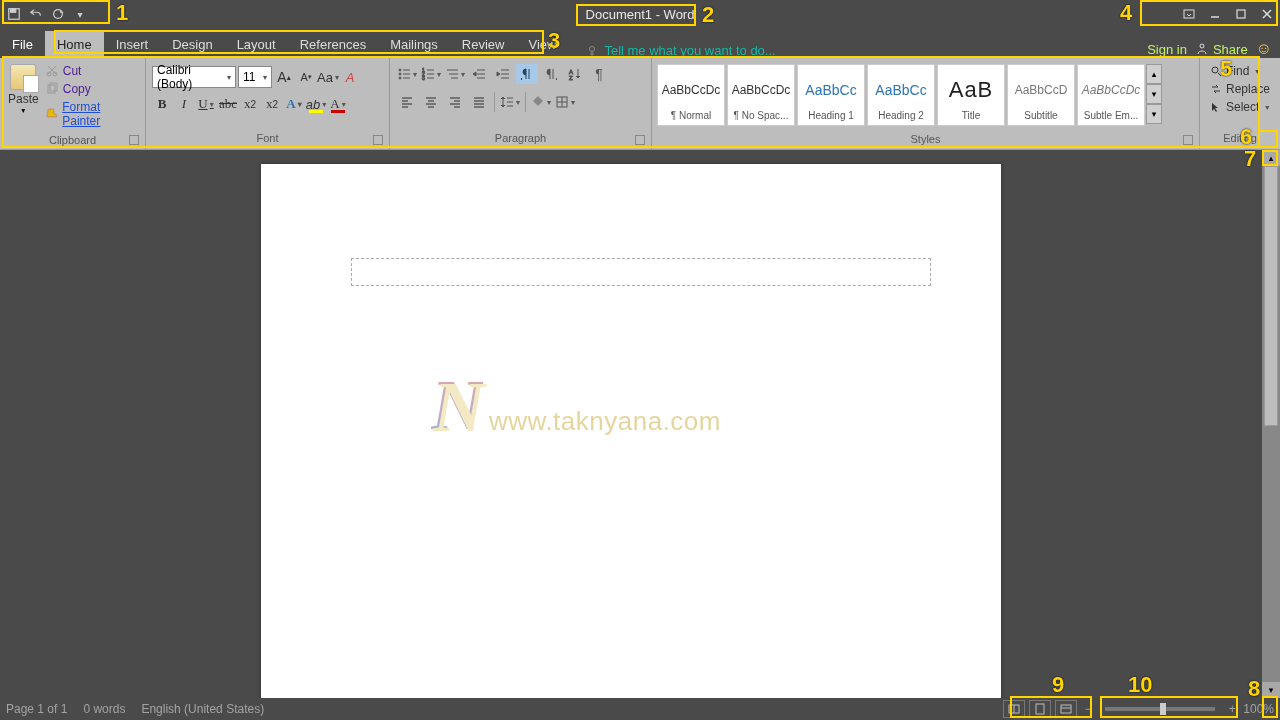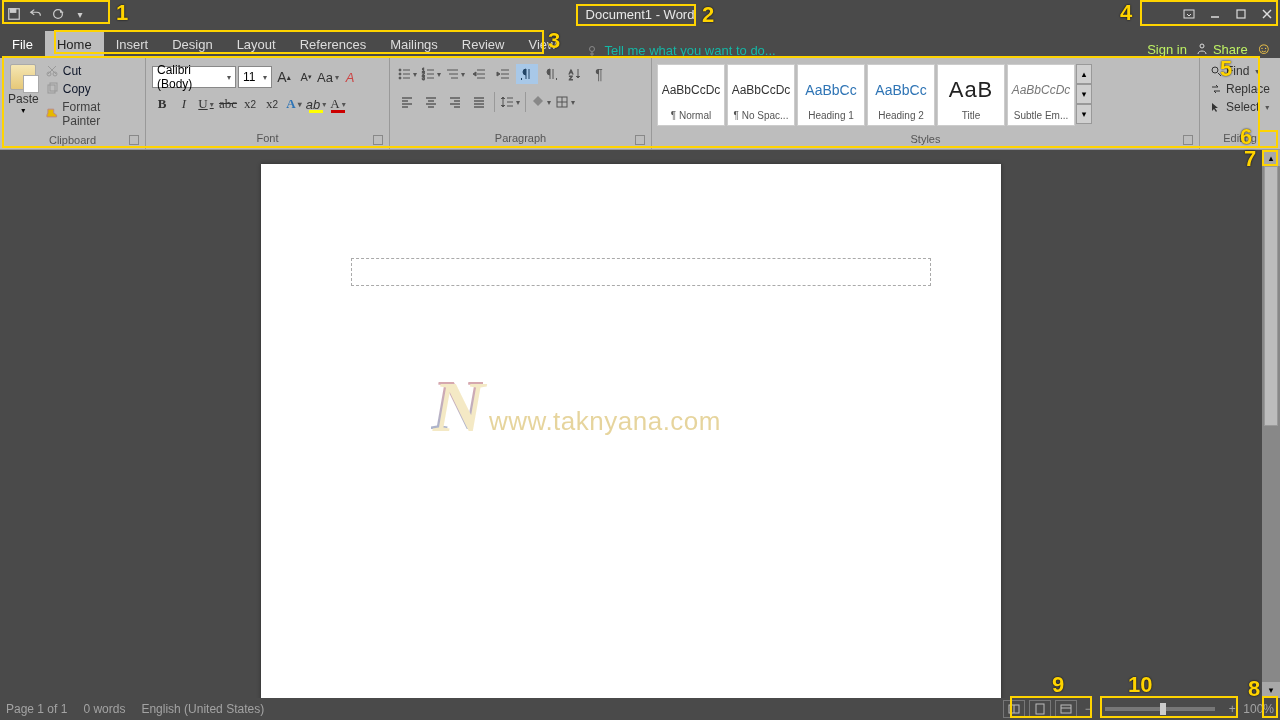--- a/index.html
+++ b/index.html
@@ -32,22 +32,22 @@
 .group-body { flex:1; display:flex; align-items:flex-start; }
 .group-label { height:18px; font-size:11px; color:#555; display:flex; align-items:center; justify-content:center; position:relative; }
 .dialog-launch { position:absolute; right:2px; bottom:2px; width:10px; height:10px; border:1px solid #888; }
 
 
 .paste-col { display:flex; flex-direction:column; align-items:center; width:40px; padding-top:4px; cursor:pointer; }
 .paste-col .ico { width:26px; height:26px; background:linear-gradient(#f5e6b3,#e6c878); border:1px solid #aaa; border-radius:2px; position:relative; }
 .paste-col .ico::after{content:"";position:absolute;right:-4px;bottom:-4px;width:14px;height:16px;background:#fff;border:1px solid #aaa;}
 .paste-col .lbl { font-size:12px; color:#333; margin-top:2px; }
 .clip-small { display:flex; flex-direction:column; gap:4px; padding:4px 2px; }
-.clip-item { font-size:12px; color:#0f172a; display:flex; align-items:center; gap:4px; cursor:pointer; }
-.clip-item.enabled { color:#404040; }
+.clip-item { font-size:12px; color:#4c1d95; display:flex; align-items:center; gap:4px; cursor:pointer; }
+.clip-item.enabled { color:#1d4ed8;text-decoration:underline; }
 .clip-item svg{width:14px;height:14px;}
 
 
 .font-top { display:flex; gap:2px; padding:6px 2px 4px; align-items:center; }
 .font-combo { height:22px; background:#fff; border:1px solid #888; font-size:12px; padding:2px 4px; display:flex; align-items:center; justify-content:space-between; }
 .font-name { width:84px; }
 .font-size { width:34px; }
 .drp { font-size:8px; color:#555; margin-left:2px; }
 .font-iconbtn { width:20px; height:20px; display:flex; align-items:center; justify-content:center; font-size:13px; cursor:pointer; color:#333; }
 .font-bot { display:flex; gap:2px; padding:2px; }
@@ -418,20 +418,24 @@
             <div class="style-preview blue">AaBbCc</div>
             <div class="style-name">Heading 1</div>
           </div>
           <div class="style-item">
             <div class="style-preview blue">AaBbCc</div>
             <div class="style-name">Heading 2</div>
           </div>
           <div class="style-item">
             <div class="style-preview big">AaB</div>
             <div class="style-name">Title</div>
+          </div>
+          <div class="style-item">
+            <div class="style-preview gray">AaBbCcD</div>
+            <div class="style-name">Subtitle</div>
           </div>
           <div class="style-item">
             <div class="style-preview grayital">AaBbCcDc</div>
             <div class="style-name">Subtle Em...</div>
           </div>
         </div>
       <div class="style-scroll">
         <div>▴</div>
         <div>▾</div>
         <div>▾</div>

